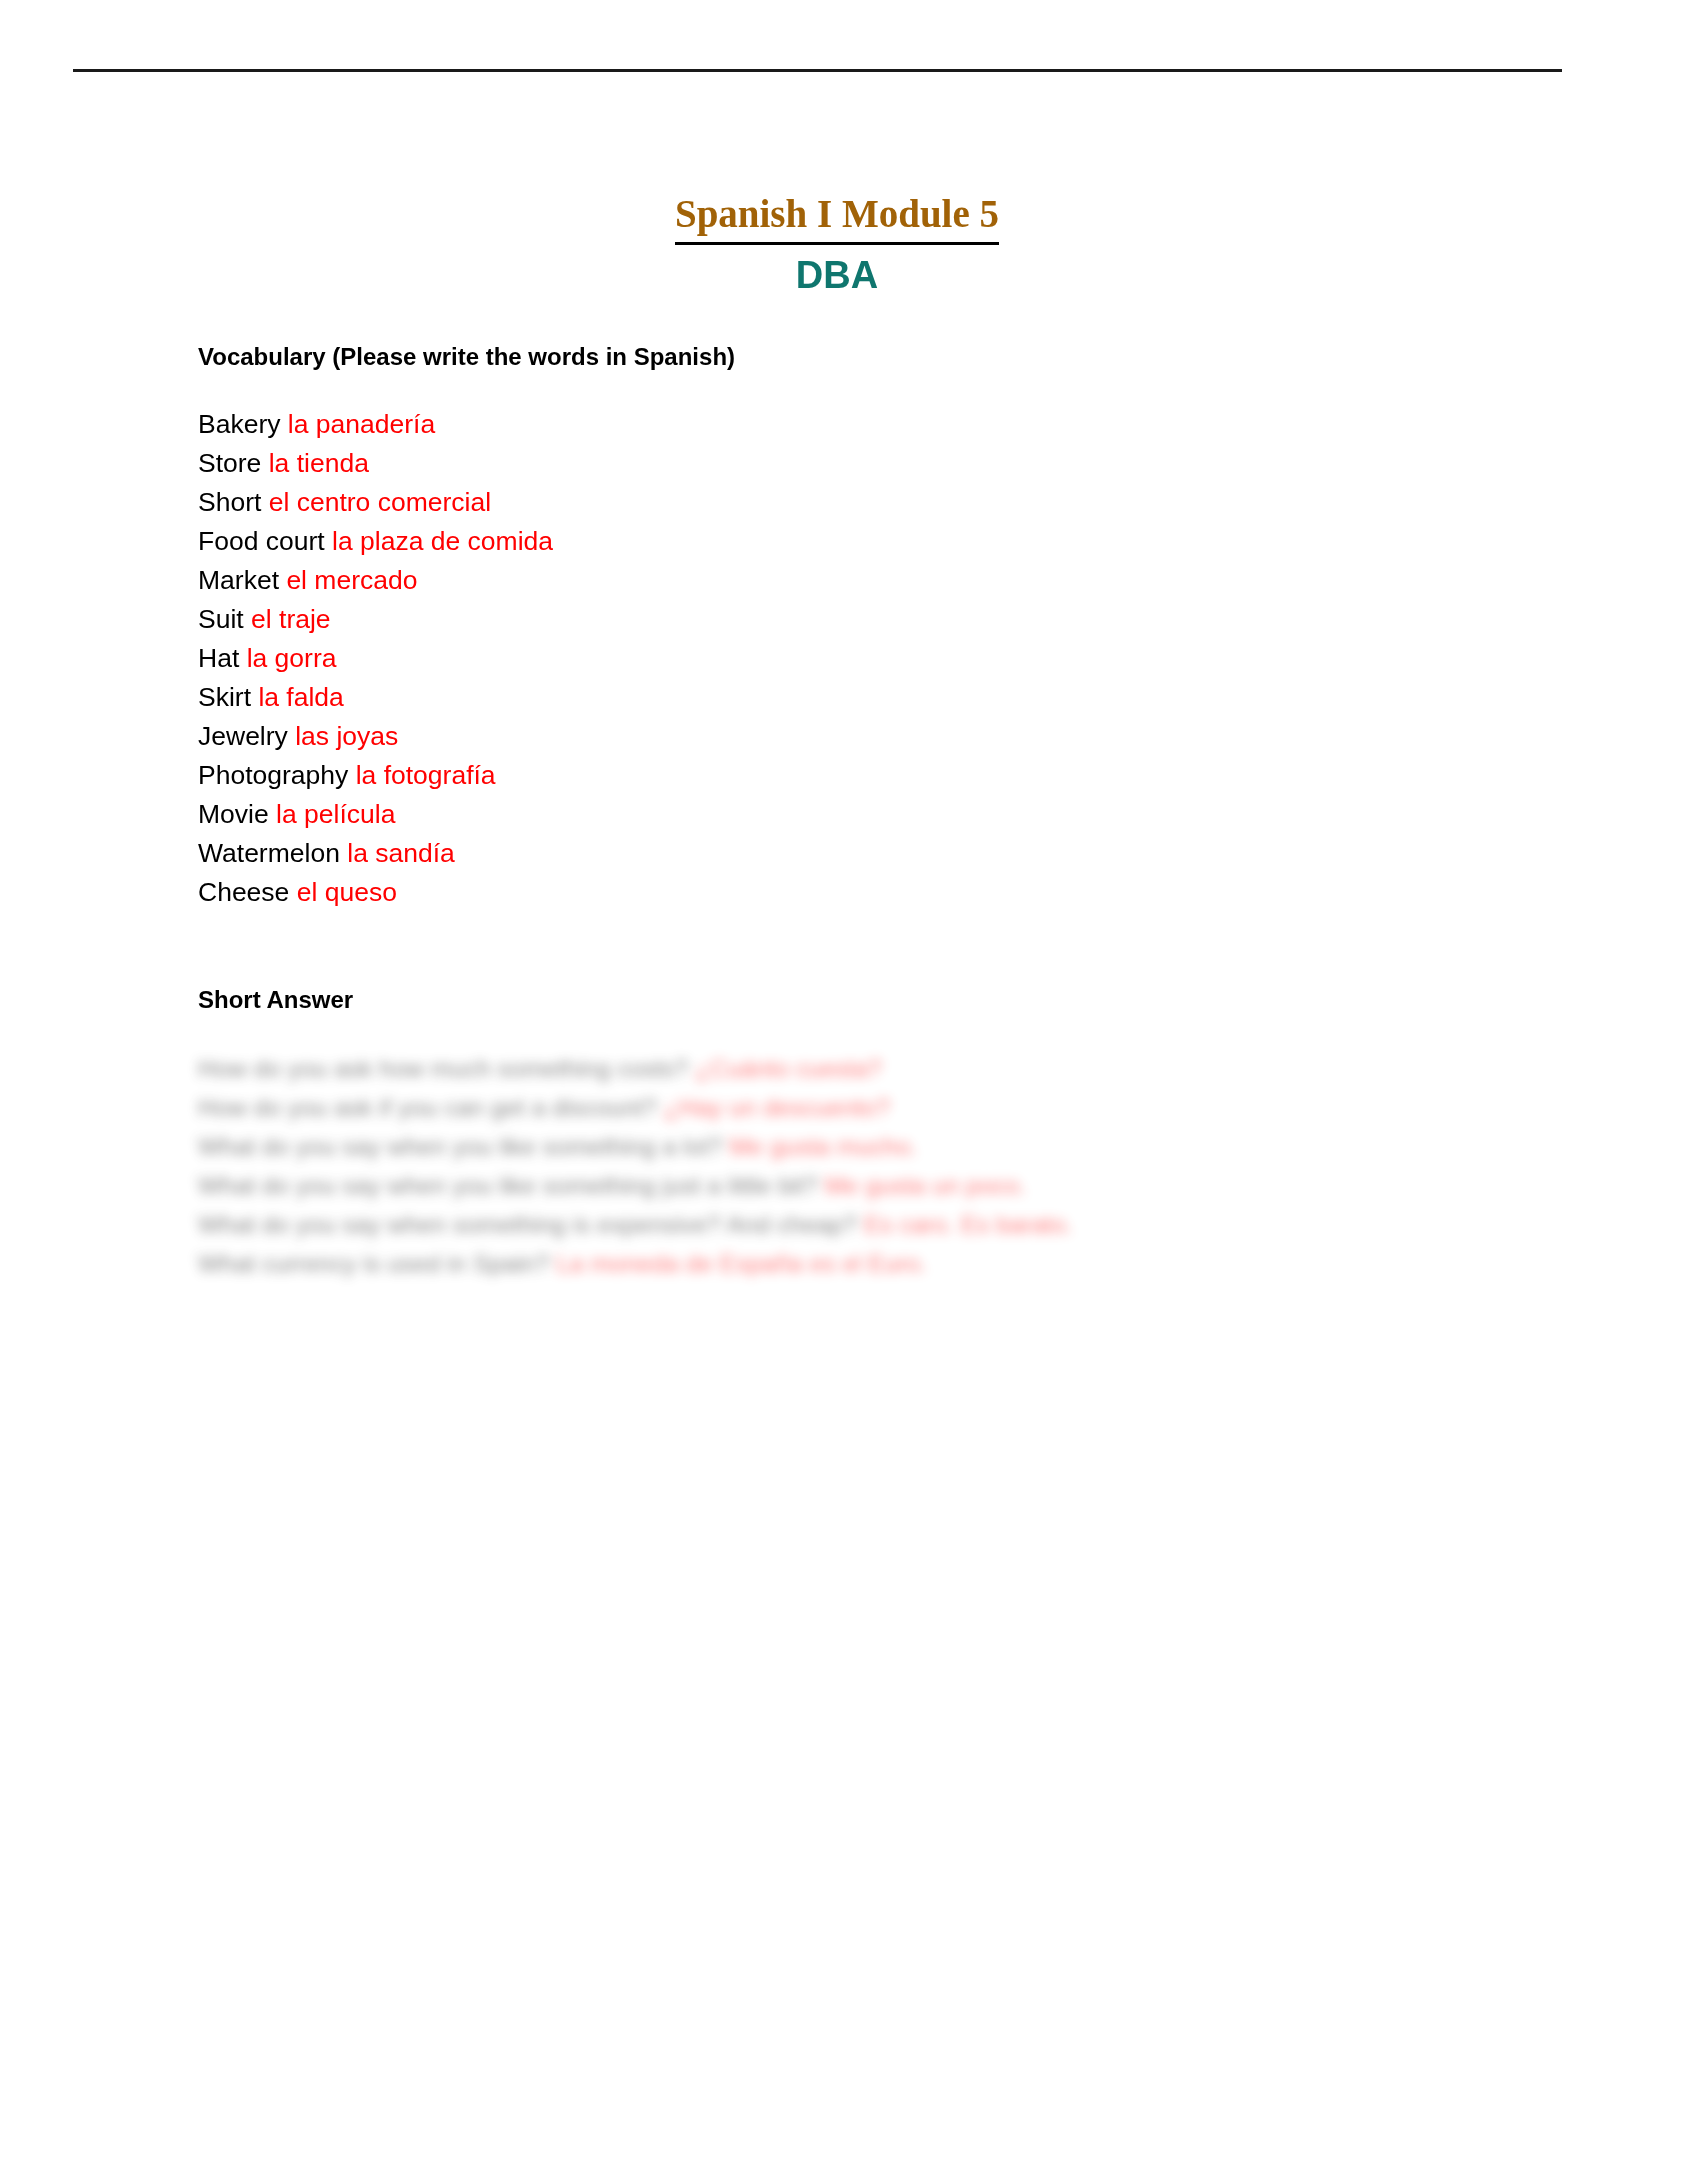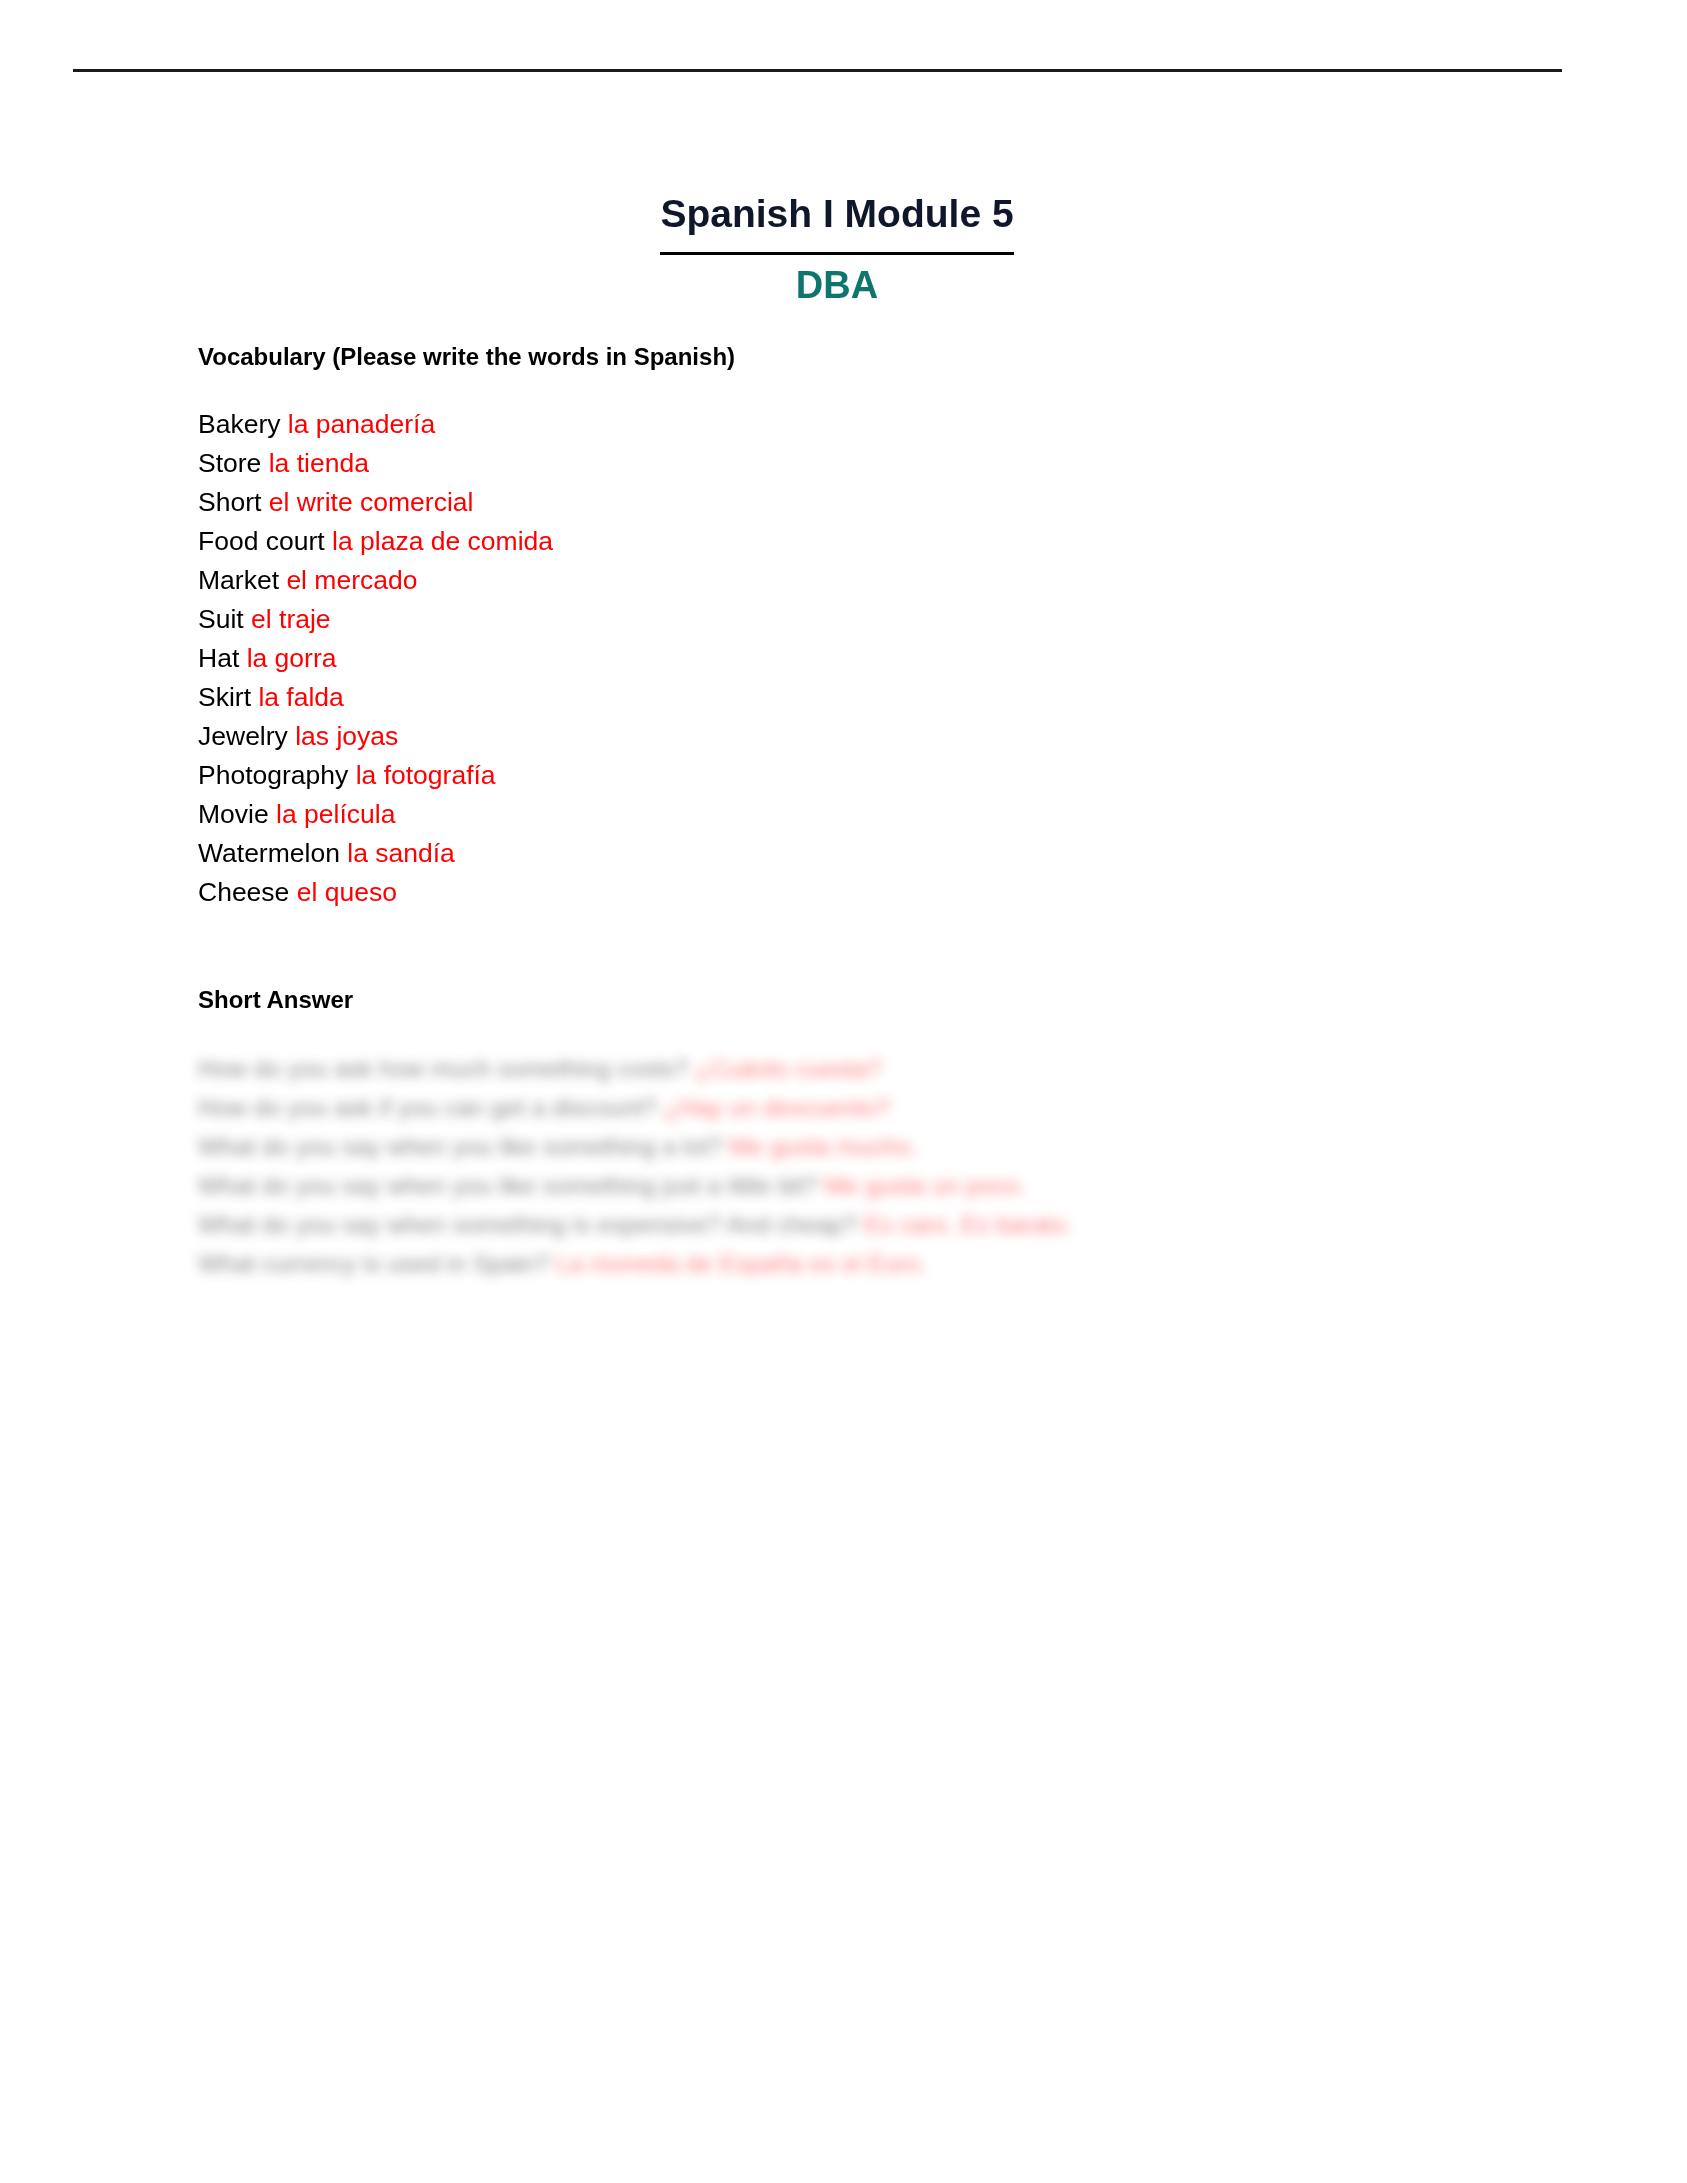--- a/index.html
+++ b/index.html
@@ -35,26 +35,27 @@
   .title-block {
     position: absolute;
     left: 0;
     top: 192px;
     width: 1674px;
     text-align: center;
   }
   .doc-title {
     font-size: 39px;
     font-weight: bold;
-    color: #0f172a;
+    color: #a16207;
     letter-spacing: 0px;
     line-height: 1.12;
     display: inline-block;
     border-bottom: 3.3px solid #000000;
-    padding-bottom: 16px;
+    padding-bottom: 6px;
+    font-family: Liberation Serif, serif;
   }
   .doc-subtitle {
     margin-top: 9.3px;
     font-size: 38px;
     font-weight: bold;
     color: #0f766e;
     line-height: 1.15;
   }
 
   
@@ -121,21 +122,21 @@
     <div class="doc-subtitle">DBA</div>
   </div>
 
   <div class="content">
 
     <p class="section-heading">Vocabulary (Please write the words in Spanish)</p>
 
     <ul class="vocab-list">
       <li class="vocab-item"><span class="vocab-en">Bakery</span> <span class="vocab-es">la panadería</span></li>
       <li class="vocab-item"><span class="vocab-en">Store</span> <span class="vocab-es">la tienda</span></li>
-      <li class="vocab-item"><span class="vocab-en">Short</span> <span class="vocab-es">el write comercial</span></li>
+      <li class="vocab-item"><span class="vocab-en">Short</span> <span class="vocab-es">el centro comercial</span></li>
       <li class="vocab-item"><span class="vocab-en">Food court</span> <span class="vocab-es">la plaza de comida</span></li>
       <li class="vocab-item"><span class="vocab-en">Market</span> <span class="vocab-es">el mercado</span></li>
       <li class="vocab-item"><span class="vocab-en">Suit</span> <span class="vocab-es">el traje</span></li>
       <li class="vocab-item"><span class="vocab-en">Hat</span> <span class="vocab-es">la gorra</span></li>
       <li class="vocab-item"><span class="vocab-en">Skirt</span> <span class="vocab-es">la falda</span></li>
       <li class="vocab-item"><span class="vocab-en">Jewelry</span> <span class="vocab-es">las joyas</span></li>
       <li class="vocab-item"><span class="vocab-en">Photography</span> <span class="vocab-es">la fotografía</span></li>
       <li class="vocab-item"><span class="vocab-en">Movie</span> <span class="vocab-es">la película</span></li>
       <li class="vocab-item"><span class="vocab-en">Watermelon</span> <span class="vocab-es">la sandía</span></li>
       <li class="vocab-item"><span class="vocab-en">Cheese</span> <span class="vocab-es">el queso</span></li>

